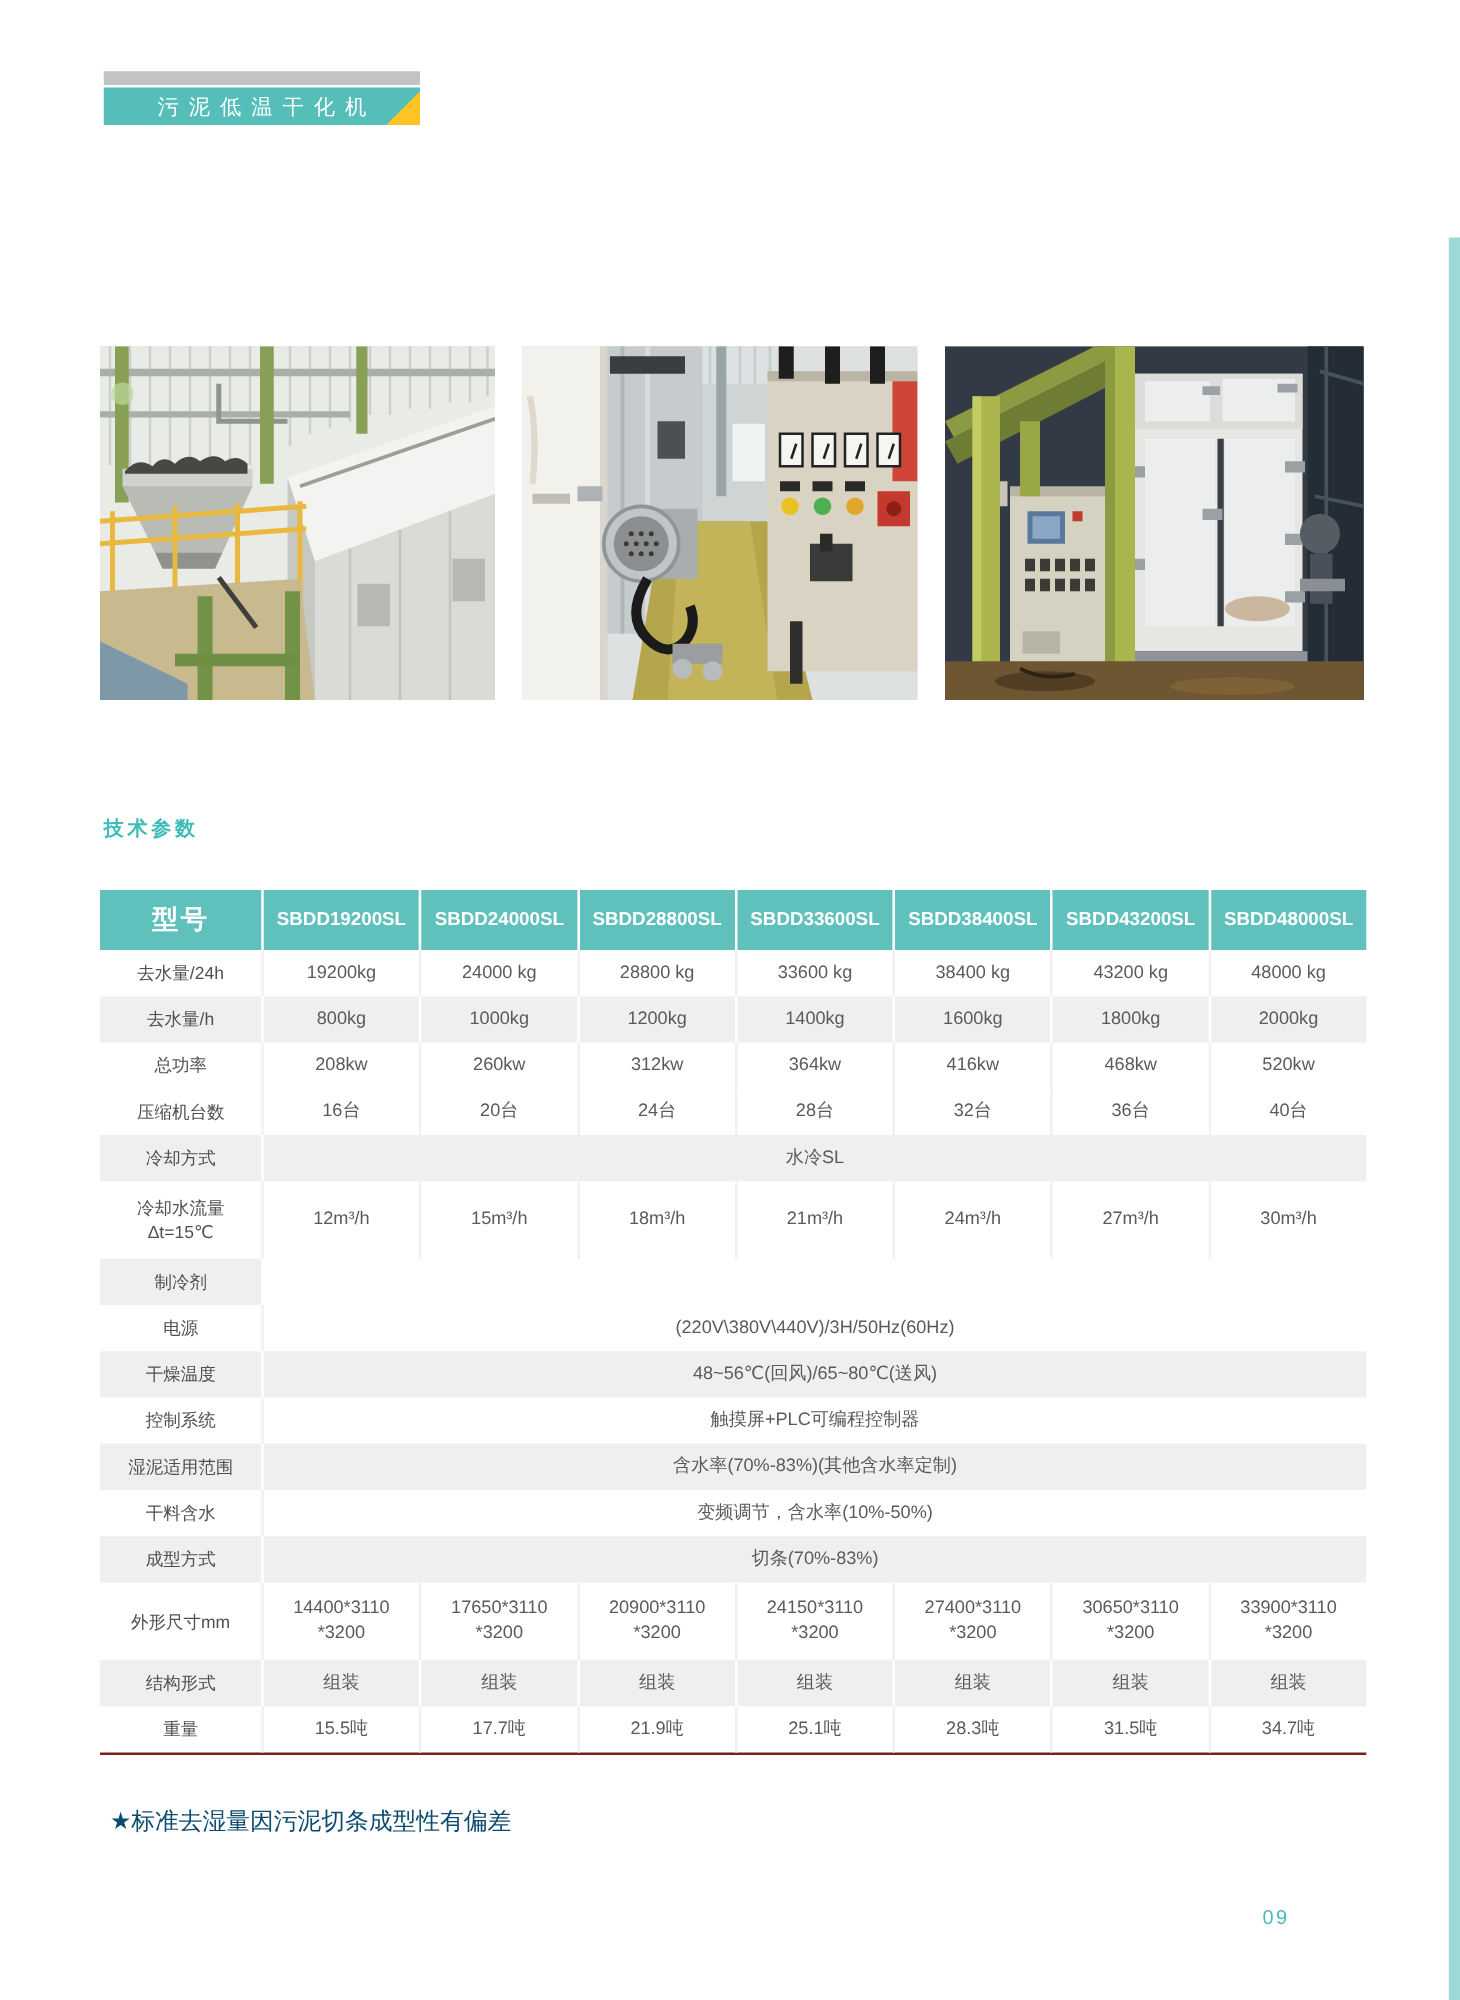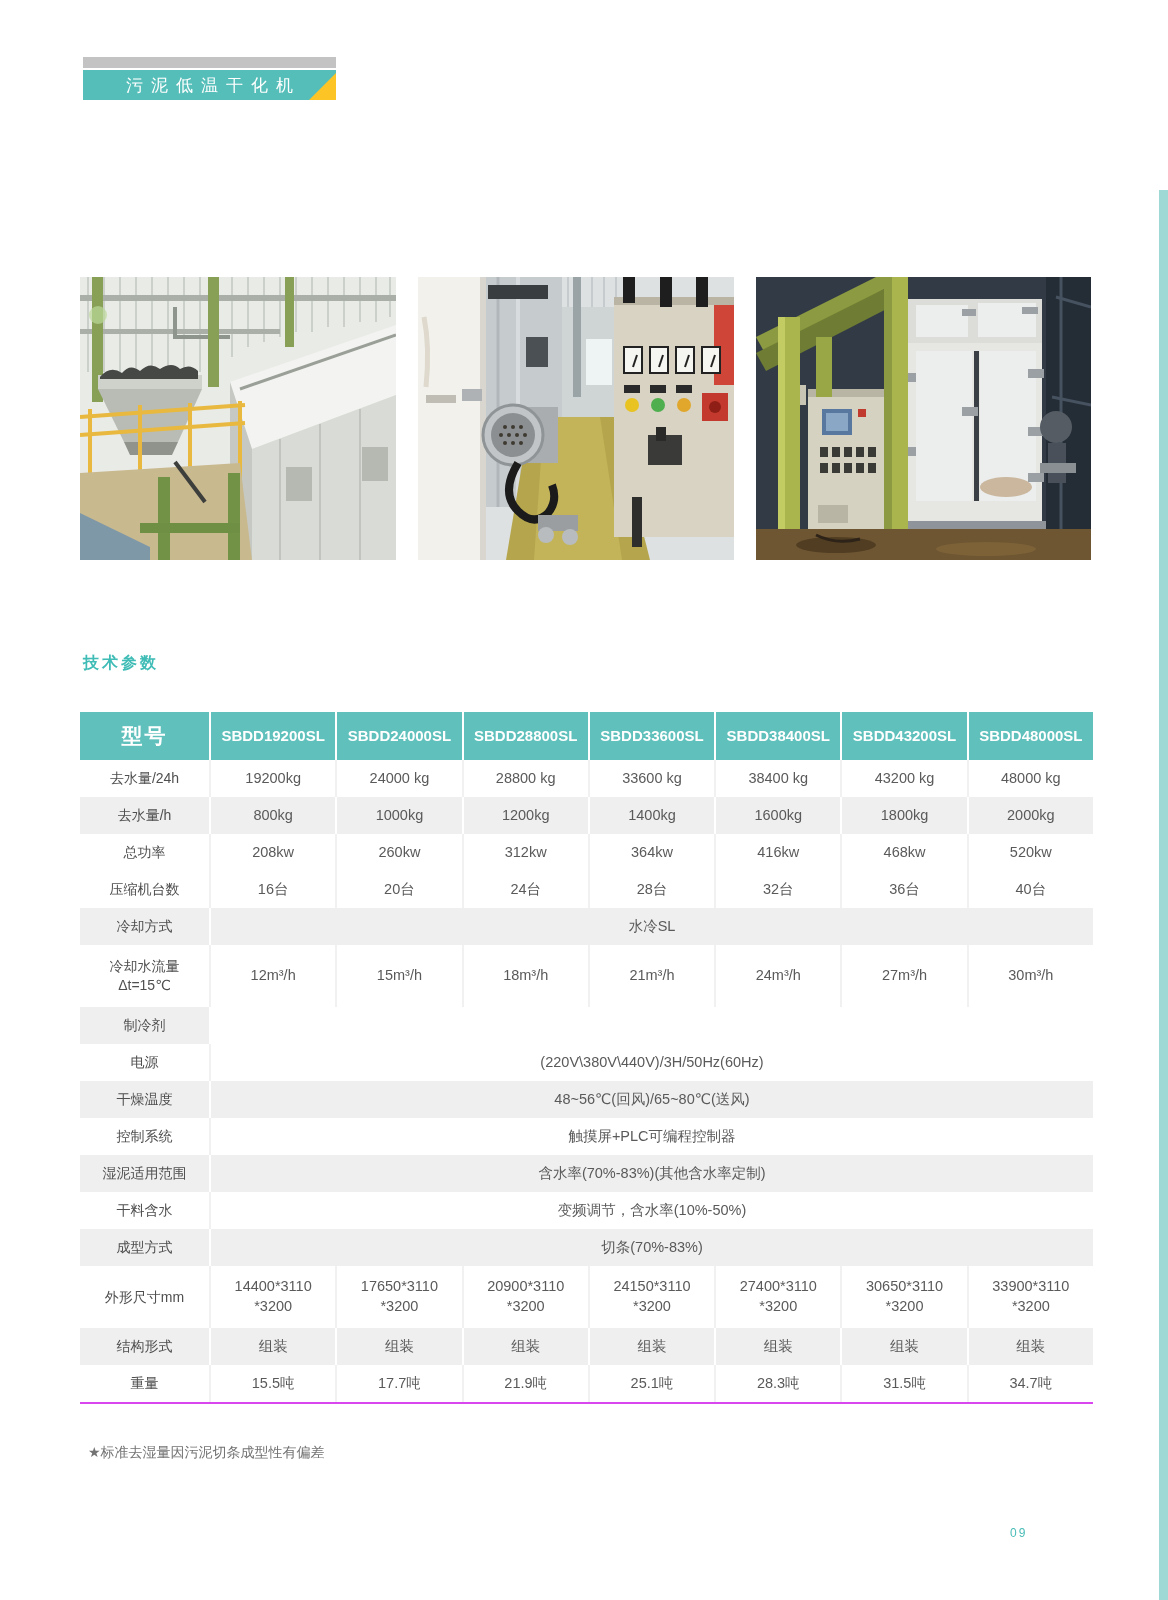--- a/index.html
+++ b/index.html
@@ -18,41 +18,41 @@
   
   .photos{position:absolute;left:80px;top:277px;width:1013px;height:283px;display:flex;gap:22px;}
   .photo{height:283px;flex:none;background:#dfe2e0;}
   .photo svg{display:block;width:100%;height:100%;}
 
   
   .section-title{position:absolute;left:83px;top:653px;font-size:16px;font-weight:bold;
                  color:#3fbcb6;letter-spacing:3px;}
 
   
-  .spec-table{position:absolute;left:80px;top:712px;width:1013px;border-bottom:2px solid #d946ef;}
+  .spec-table{position:absolute;left:80px;top:712px;width:1013px;border-bottom:2px solid #7f1d1d;}
   .t-row{display:flex;align-items:stretch;min-height:37px;}
   .t-row.tall{min-height:62px;}
   .t-label{width:129px;flex:none;display:flex;align-items:center;justify-content:center;
            text-align:center;white-space:pre-line;color:#4f4f4f;font-size:14px;
            padding:6px 2px;box-sizing:border-box;line-height:1.35;}
   .t-cell{flex:1;display:flex;align-items:center;justify-content:center;text-align:center;
           white-space:pre-line;color:#5a5a5a;font-size:14.5px;border-left:2px solid #ffffff;
           padding:6px 2px;box-sizing:border-box;line-height:1.35;}
   .t-span{flex:7;}
   .t-row.plain .t-cell{border-left-color:#f1f1f1;text-align:center;}
   .t-row.alt .t-label,.t-row.alt .t-cell{background:#efefef;}
   .t-row.alt .t-cell{border-left-color:#ffffff;}
   .t-head{min-height:48px;}
   .t-head .t-label{background:#5fc0bc;color:#ffffff;font-size:21px;font-weight:bold;letter-spacing:2px;}
   .t-head .t-cell{background:#5fc0bc;color:#ffffff;font-weight:bold;font-size:15px;
                   border-left-color:#ffffff;}
 
   
-  .footnote{position:absolute;left:88px;top:1444px;font-size:14px;color:#737373;}
-  .page-number{position:absolute;left:1010px;top:1526px;color:#49bcb6;font-size:12px;letter-spacing:2px;}
+  .footnote{position:absolute;left:88px;top:1444px;font-size:19px;color:#0c4a6e;}
+  .page-number{position:absolute;left:1010px;top:1526px;color:#49bcb6;font-size:16px;letter-spacing:2px;}
   .edge-strip{position:absolute;right:0;top:190px;width:9px;height:1410px;background:#9ed9d5;}
 </style>
 </head>
 <body>
 
 <div class="page">
 
   <div class="brand-tab">
     <div class="bar-gray"></div>
     <div class="bar-teal">

